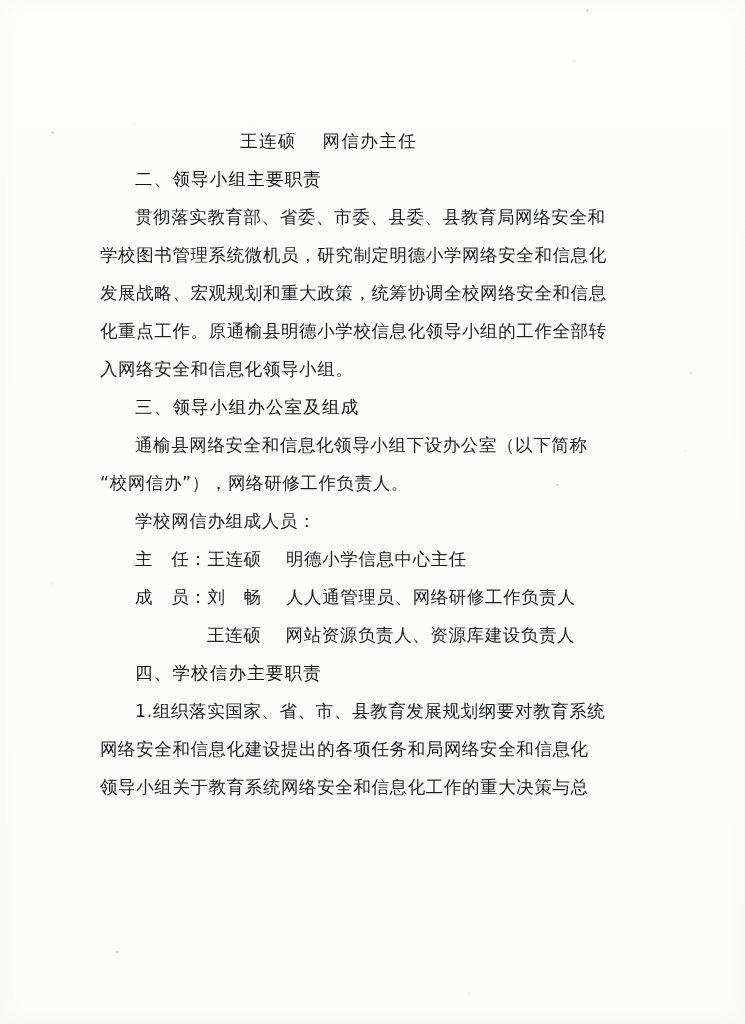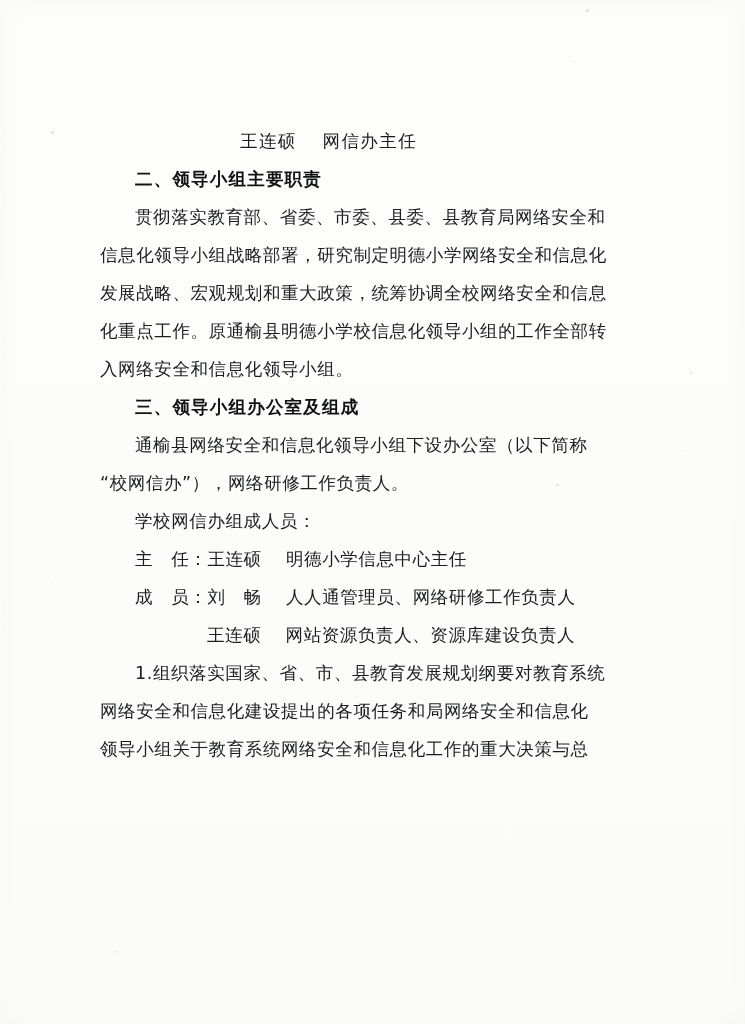--- a/index.html
+++ b/index.html
@@ -38,21 +38,21 @@
     font-size: 17.5px;
     line-height: 38px;
     letter-spacing: 0.6px;
     white-space: pre;
     color: #1b1d20;
   }
   .indent-2 {
     text-indent: 35px;
   }
   .heading {
-    font-weight: bold;
+    font-weight: normal;
     text-indent: 35px;
     letter-spacing: 1.2px;
     color: #0f1112;
   }
   .center-name {
     text-indent: 140px;
     letter-spacing: 1.4px;
   }
   .para {
     margin: 0;
@@ -87,35 +87,36 @@
   <div class="speck s4"></div>
   <div class="speck s5"></div>
 
   <div class="doc-body">
 
     <p class="line para center-name">王连硕　 网信办主任</p>
 
     <p class="line para heading">二、领导小组主要职责</p>
 
     <p class="line para indent-2">贯彻落实教育部、省委、市委、县委、县教育局网络安全和</p>
-    <p class="line para">信息化领导小组战略部署，研究制定明德小学网络安全和信息化</p>
+    <p class="line para">学校图书管理系统微机员，研究制定明德小学网络安全和信息化</p>
     <p class="line para">发展战略、宏观规划和重大政策，统筹协调全校网络安全和信息</p>
     <p class="line para">化重点工作。原通榆县明德小学校信息化领导小组的工作全部转</p>
     <p class="line para">入网络安全和信息化领导小组。</p>
 
     <p class="line para heading">三、领导小组办公室及组成</p>
 
     <p class="line para indent-2">通榆县网络安全和信息化领导小组下设办公室（以下简称</p>
     <p class="line para">“校网信办”），网络研修工作负责人。</p>
     <p class="line para indent-2">学校网信办组成人员：</p>
 
     <p class="line para indent-2">主　任：王连硕　 明德小学信息中心主任</p>
     <p class="line para indent-2">成　员：刘　畅　 人人通管理员、网络研修工作负责人</p>
     <p class="line para hang-2">王连硕　 网站资源负责人、资源库建设负责人</p>
 
+    <p class="line para heading">四、学校信办主要职责</p>
 
     <p class="line para indent-2">1.组织落实国家、省、市、县教育发展规划纲要对教育系统</p>
     <p class="line para">网络安全和信息化建设提出的各项任务和局网络安全和信息化</p>
     <p class="line para">领导小组关于教育系统网络安全和信息化工作的重大决策与总</p>
 
 
   </div>
 
   <div class="edge-shadow"></div>
 </div>

